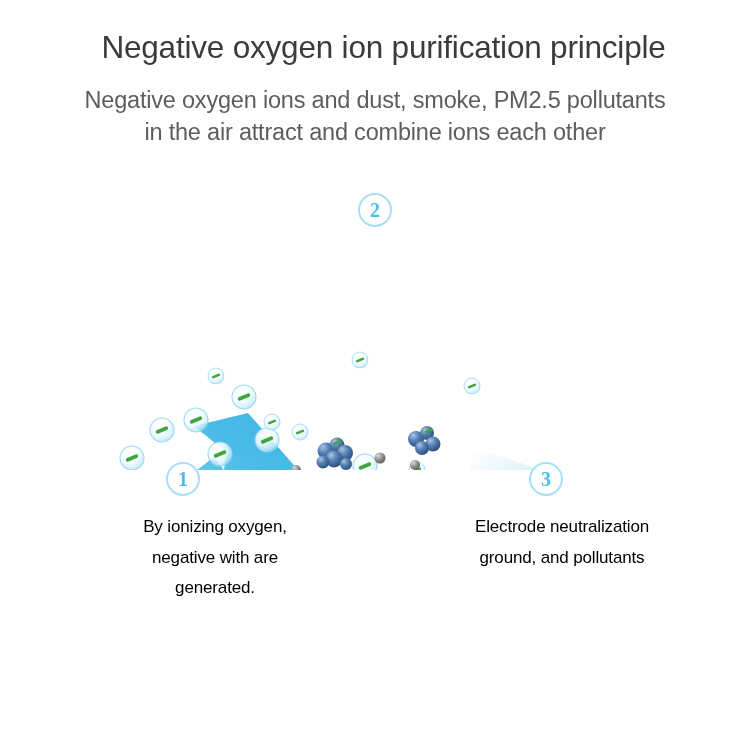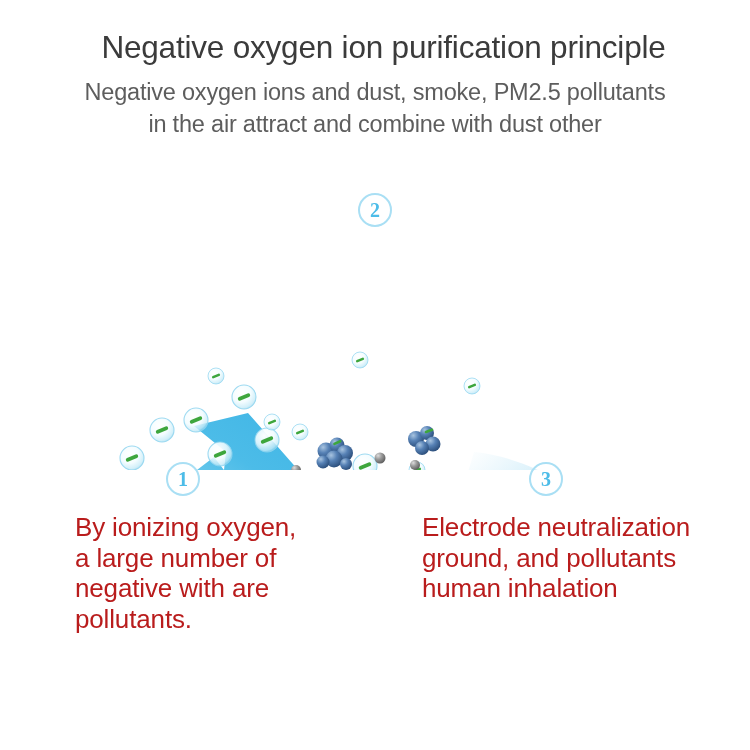--- a/index.html
+++ b/index.html
@@ -33,21 +33,21 @@
   #title {
     font-size: 31.5px;
     line-height: 42px;
     color: #3b3b3b;
     font-weight: 400;
     letter-spacing: -0.2px;
     white-space: nowrap;
     padding-left: 17px;
   }
   #subtitle {
-    margin-top: 8px;
+    margin-top: 16px;
     font-size: 23.5px;
     line-height: 32px;
     color: #5d5d5d;
     font-weight: 400;
     letter-spacing: -0.2px;
   }
   #subtitle .sub-line { display: block; white-space: nowrap; }
 
   
   #illustration {
@@ -74,40 +74,41 @@
     line-height: 30px;
     text-align: center;
   }
   #badge-2 { left: 358px; top: 193px; }
   #badge-1 { left: 166px; top: 462px; }
   #badge-3 { left: 529px; top: 462px; }
 
   
   .step-text {
     position: absolute;
-    font-size: 26px;
+    font-size: 17px;
     line-height: 30.5px;
-    color: #b91c1c;
+    color: #000000;
     font-weight: 400;
     letter-spacing: -0.15px;
+    text-align: center;
   }
   #step-1-text { left: 75px; top: 512px; width: 280px; }
-  #step-3-text { left: 422px; top: 512px; width: 300px; }
+  #step-3-text { left: 412px; top: 512px; width: 300px; }
   .step-text .line { display: block; white-space: nowrap; }
 </style>
 </head>
 <body>
 
 <div id="page">
 
   <div id="header">
     <div id="title">Negative oxygen ion purification principle</div>
     <div id="subtitle">
       <span class="sub-line">Negative oxygen ions and dust, smoke, PM2.5 pollutants</span>
-      <span class="sub-line">in the air attract and combine with dust other</span>
+      <span class="sub-line">in the air attract and combine ions each other</span>
     </div>
   </div>
 
   <div id="illustration">
     <svg width="750" height="300" viewBox="0 0 750 300" xmlns="http://www.w3.org/2000/svg">
       <defs>
 
         <linearGradient id="gradLeft" x1="0" y1="1" x2="1" y2="0">
           <stop offset="0%" stop-color="#4cbce8" stop-opacity="0"></stop>
           <stop offset="22%" stop-color="#8fd9f2" stop-opacity="0.45"></stop>
@@ -367,24 +368,22 @@
       </g>
     </svg>
   </div>
 
   <div class="badge" id="badge-2">2</div>
   <div class="badge" id="badge-1">1</div>
   <div class="badge" id="badge-3">3</div>
 
   <div class="step-text" id="step-1-text">
     <span class="line">By ionizing oxygen,</span>
-    <span class="line">a large number of</span>
     <span class="line">negative with are</span>
-    <span class="line">pollutants.</span>
+    <span class="line">generated.</span>
   </div>
 
   <div class="step-text" id="step-3-text">
     <span class="line">Electrode neutralization</span>
     <span class="line">ground, and pollutants</span>
-    <span class="line">human inhalation</span>
   </div>
 
 </div>
 
 </body></html>

